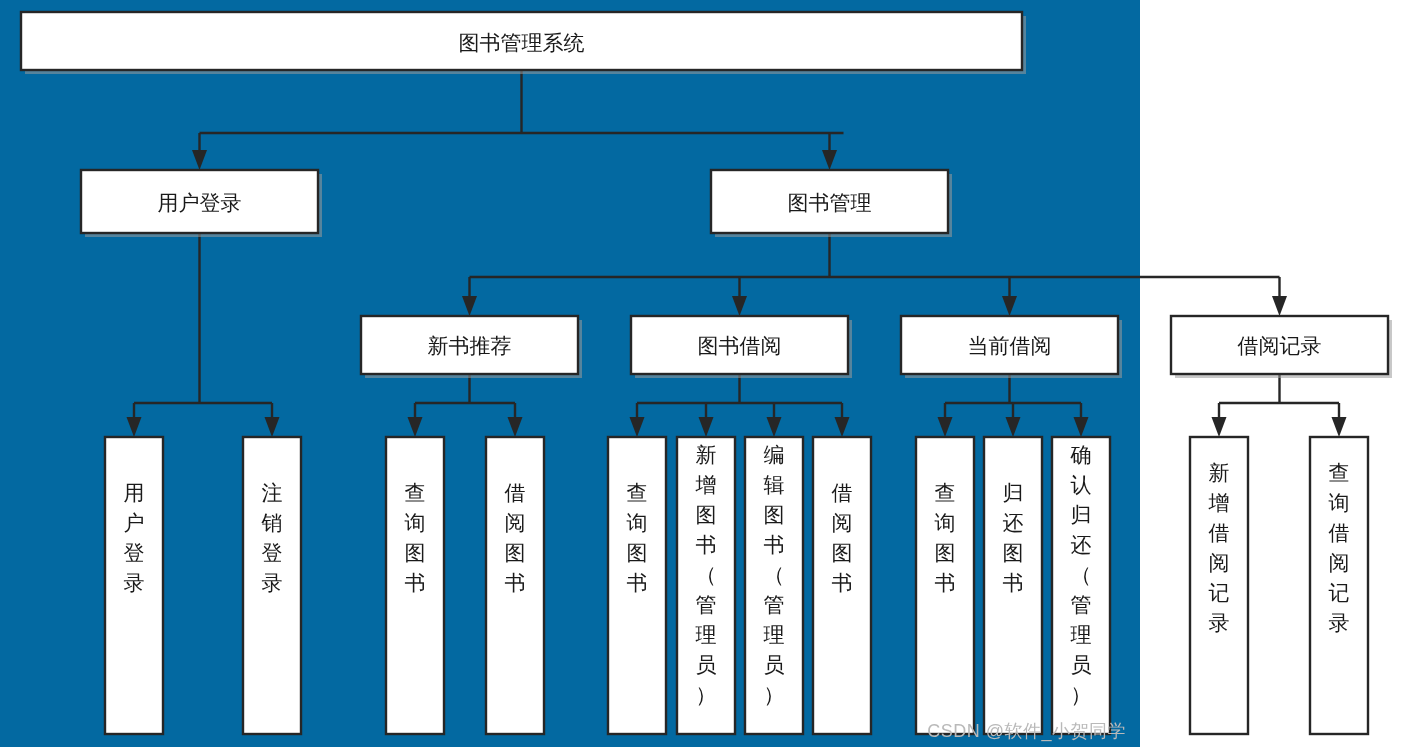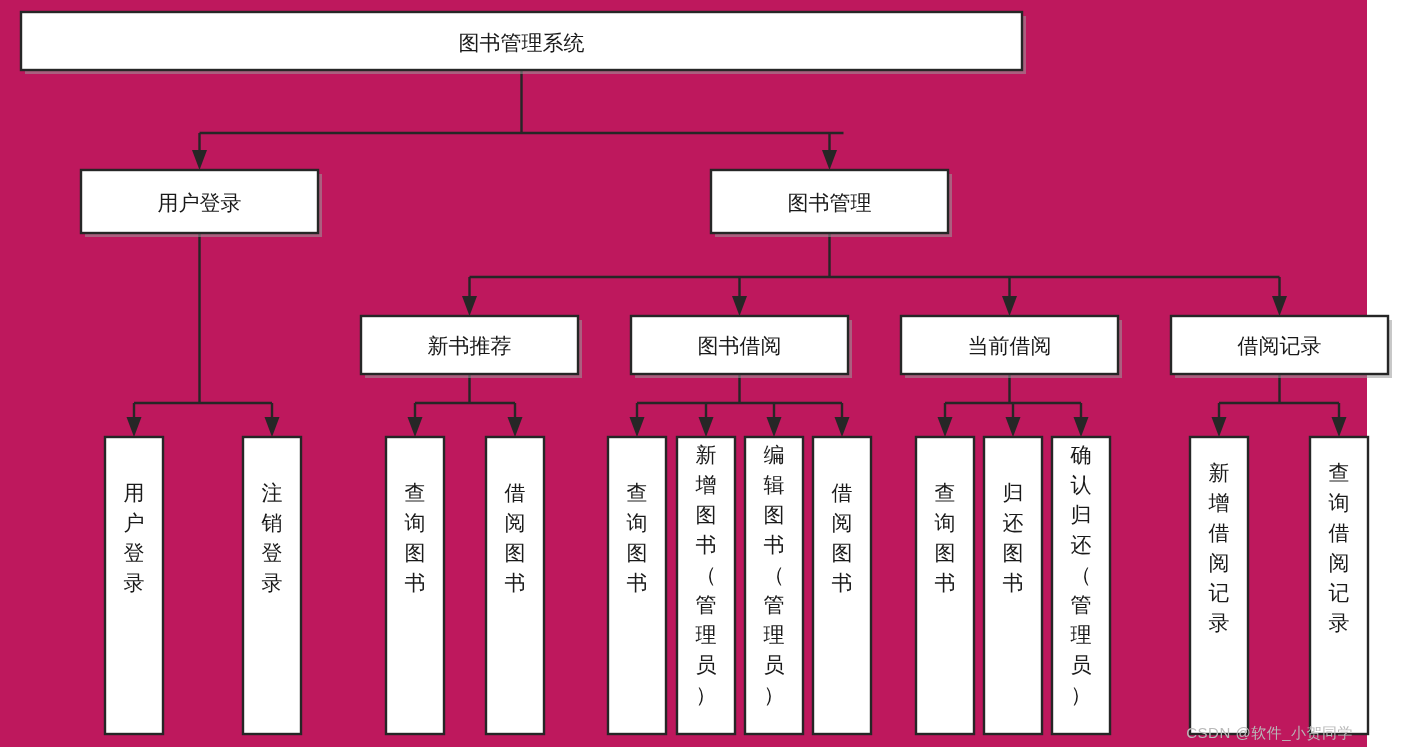--- a/index.html
+++ b/index.html
@@ -8,23 +8,23 @@
     background: #ffffff;
   }
   body {
     width: 1405px;
     height: 747px;
     font-family: "Liberation Sans", "DejaVu Sans", sans-serif;
     overflow: hidden;
   }
   #diagram-root {
     position: relative;
-    width: 1367px;
+    width: 1140px;
     height: 747px;
-    background: #be185d;
+    background: #0369a1;
   }
   svg.flow {
     position: absolute;
     left: 0;
     top: 0;
     width: 1405px;
     height: 747px;
     display: block;
   }
   .node-rect {
@@ -56,21 +56,21 @@
     font-family: "Liberation Sans", "DejaVu Sans", sans-serif;
     font-size: 21px;
     fill: #1a1a1a;
     text-anchor: middle;
   }
   .watermark-text {
     position: absolute;
     right: 14px;
     bottom: 4px;
     font-family: "Liberation Sans", "DejaVu Sans", sans-serif;
-    font-size: 15px;
+    font-size: 18px;
     color: #b9b9b9;
     letter-spacing: 0.5px;
     white-space: nowrap;
     user-select: none;
   }
 </style>
 </head>
 <body>
 
 <div id="diagram-root">

